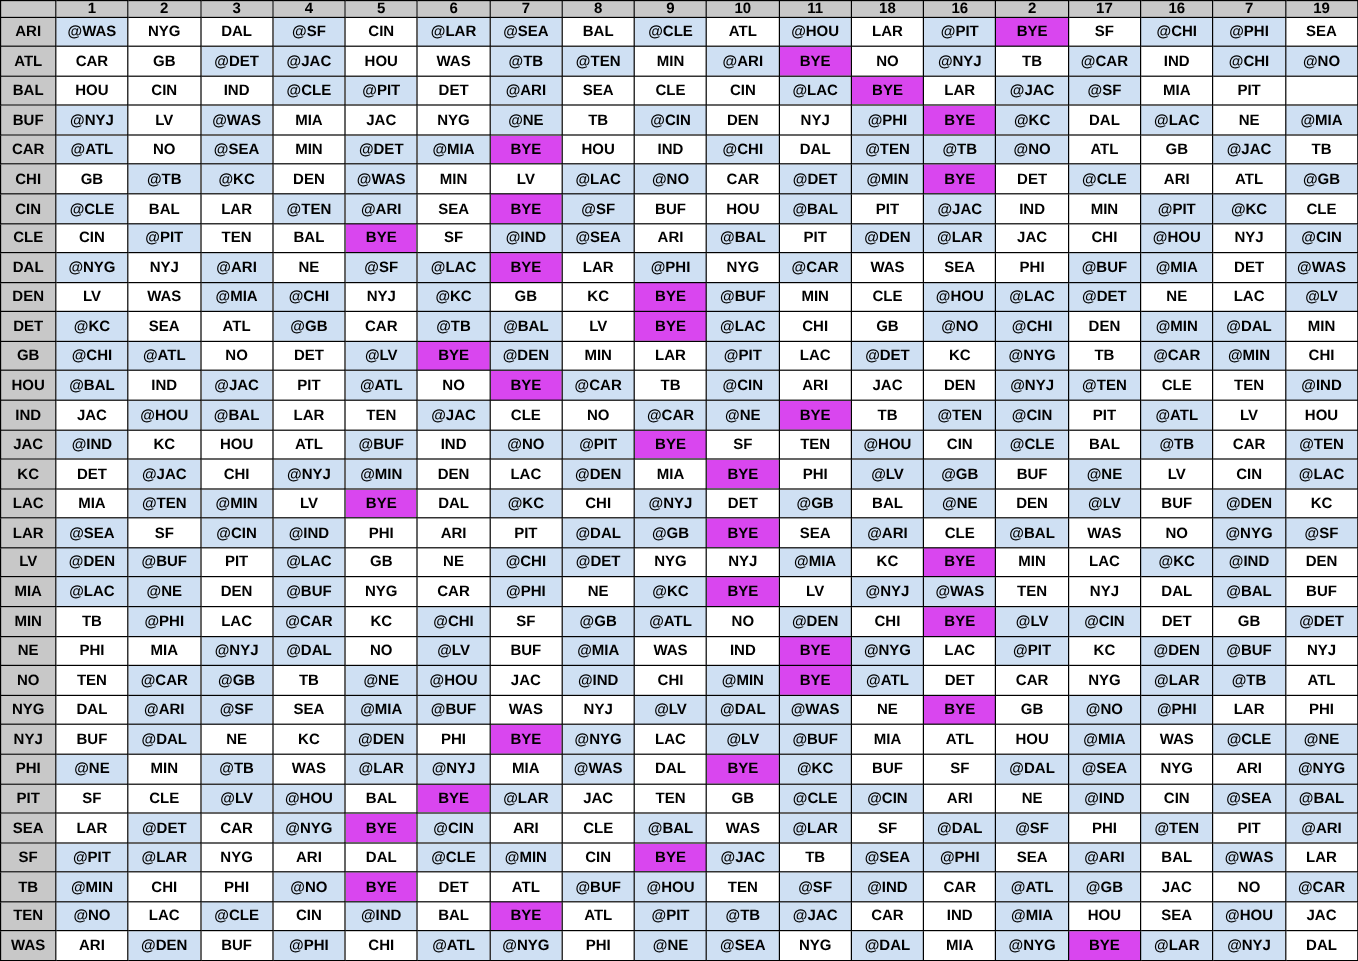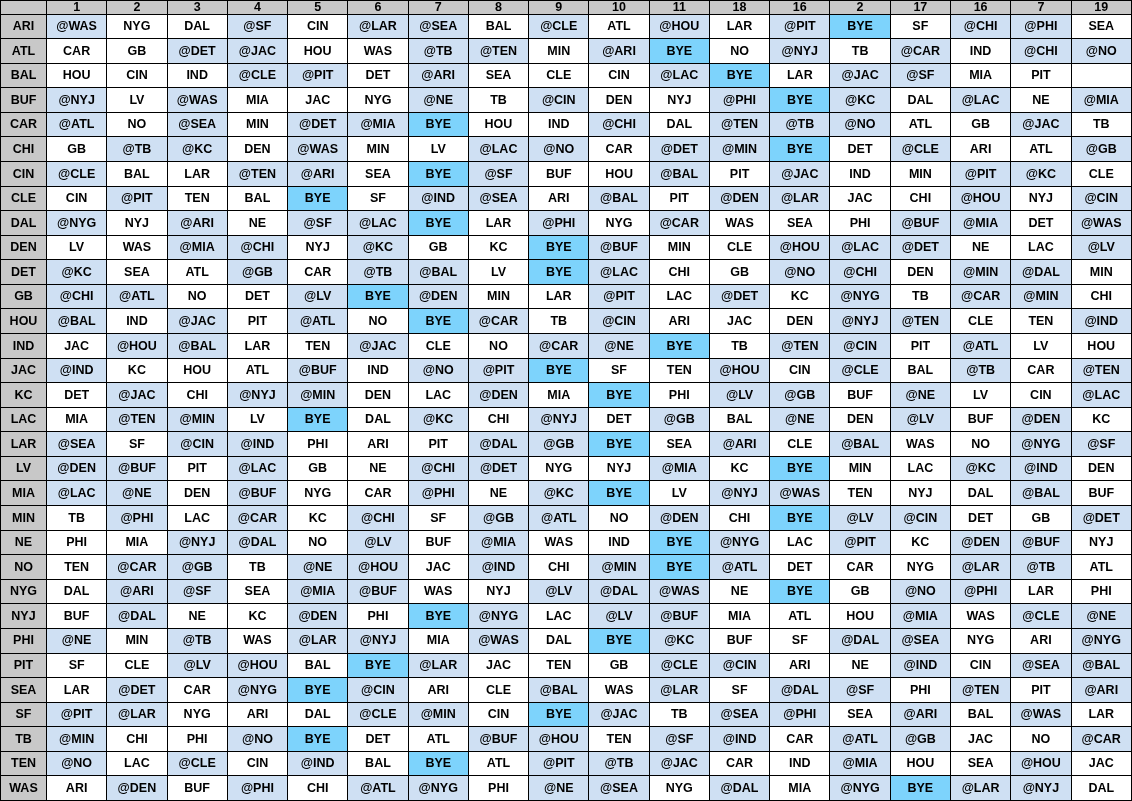--- a/index.html
+++ b/index.html
@@ -47,21 +47,21 @@
   th.weekhdr {
     font-size: 14px;
   }
   td.cell {
     background: #ffffff;
   }
   td.cell.away {
     background: #cfe0f3;
   }
   td.cell.bye {
-    background: #7dd3fc;
+    background: #d946ef;
   }
 </style>
 </head>
 <body>
 
 <div id="grid-wrap">
   <table class="schedule">
     <thead>
       <tr>
         <th class="corner"></th>

